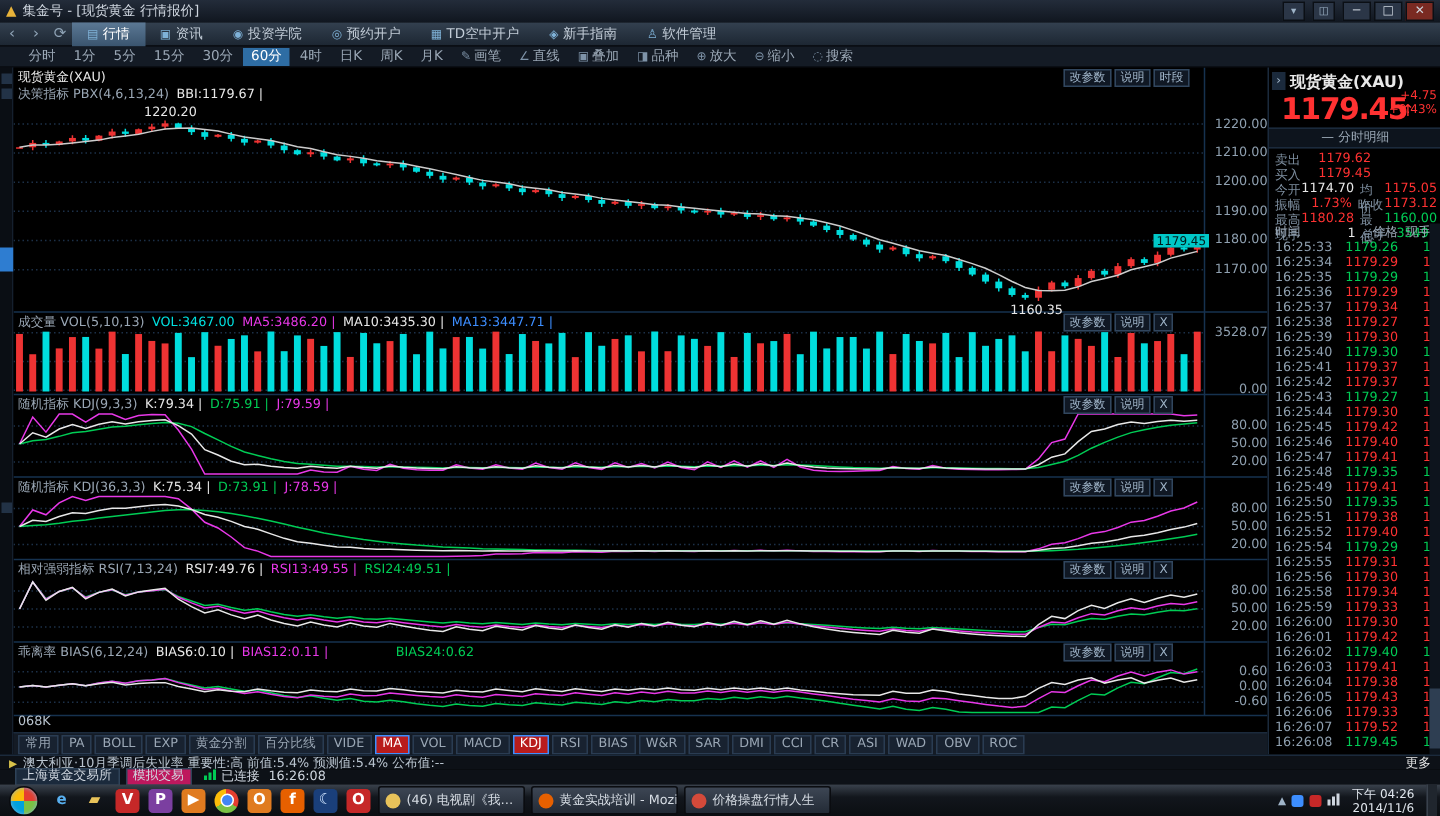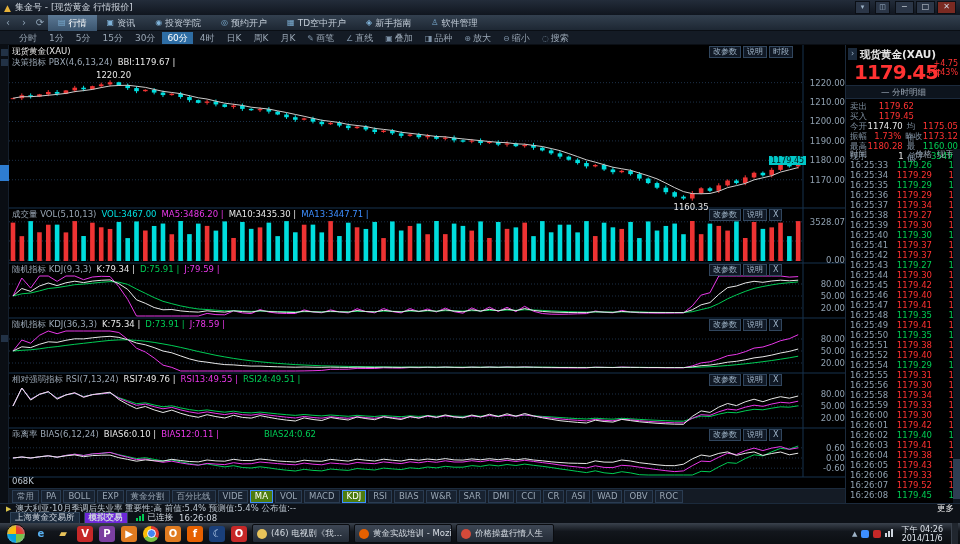--- a/index.html
+++ b/index.html
@@ -48,21 +48,21 @@
   .ylab{position:absolute;font-size:8.5px;color:#8fa0b0;width:40px;text-align:right;}
   .anno{position:absolute;font-size:8.5px;color:#e8e8e8;white-space:nowrap;}
   .pricetag{position:absolute;font-size:8px;color:#001a1a;background:#00c8c8;padding:0 2px;line-height:9px;}
   #footer-code{position:absolute;font-size:8.5px;color:#b9c4cf;}
 
   
   #indtabs{left:9px;top:488px;width:836px;height:15px;background:#141b25;display:flex;align-items:center;
     gap:2px;padding-left:3px;box-sizing:border-box;border-top:1px solid #1b2a3c;}
   .itab{border:1px solid #2a3c52;background:#182230;color:#9aa7b5;font-size:8.5px;line-height:10px;
     padding:0 4px;height:11px;}
-  .itab.active{background:#4d7c0f;color:#fff;border-color:#3d8eff;}
+  .itab.active{background:#b91c1c;color:#fff;border-color:#3d8eff;}
 
   
   #rpanel{left:845px;top:45px;width:115px;height:458px;background:#000;border-left:1px solid #1b2a3c;box-sizing:border-box;}
   #rp-symbol{position:absolute;left:14px;top:3px;font-size:10.5px;color:#e8e8e8;font-weight:bold;}
   #rp-collapse{position:absolute;left:2px;top:3px;width:9px;height:12px;background:#1b2a3c;color:#9fb4c8;
     font-size:8px;line-height:12px;text-align:center;}
   #rp-price{position:absolute;left:8px;top:15px;font-size:20px;font-weight:bold;color:#ff3232;letter-spacing:-1px;}
   #rp-arrow{position:absolute;left:88px;top:22px;color:#ff3232;font-size:11px;}
   #rp-chg{position:absolute;left:78px;top:14px;font-size:8px;color:#ff3232;text-align:right;width:34px;}
   #rp-chgp{position:absolute;left:78px;top:23px;font-size:8px;color:#ff3232;text-align:right;width:34px;}
@@ -87,21 +87,21 @@
   
   #status1{left:0;top:503px;width:960px;height:10px;background:#0d1117;color:#b9c4cf;font-size:8.5px;
     display:flex;align-items:center;padding:0 6px;box-sizing:border-box;border-top:1px solid #1b2a3c;}
   #status1 .play{color:#d8c24a;margin-right:4px;font-size:7px;}
   #status1 .more{margin-left:auto;color:#e8e8e8;}
   #status2{left:0;top:513px;width:960px;height:10px;background:#0d1117;color:#8f9aa7;font-size:8.5px;
     display:flex;align-items:center;padding:0 6px;box-sizing:border-box;}
   #status2 .news{white-space:nowrap;overflow:hidden;width:630px;}
   .sbtn{background:#1b2a3c;border:1px solid #2e4258;color:#cfd6df;padding:0 4px;line-height:9px;height:10px;
     font-size:8.5px;margin-left:4px;}
-  .sbtn.sim{background:#6d28d9;font-weight:bold;}
+  .sbtn.sim{background:#be185d;}
   #conn-sig{display:inline-block;margin-left:8px;}
   #conn-sig i{display:inline-block;width:2px;background:#00cc55;margin-right:1px;}
   #conn-txt{color:#cfd6df;margin-left:3px;}
   #conn-time{color:#cfd6df;margin-left:6px;}
 
   
   #taskbar{left:0;top:523px;width:960px;height:21px;background:linear-gradient(#3a424d,#12161c 40%,#0b0e12);
     display:flex;align-items:center;padding:0 2px;box-sizing:border-box;}
   #startorb{width:18px;height:18px;border-radius:50%;margin:0 4px;
     background:conic-gradient(#e53e30 0 90deg,#7ac143 90deg 180deg,#00a1de 180deg 270deg,#fbbc09 270deg 360deg);

